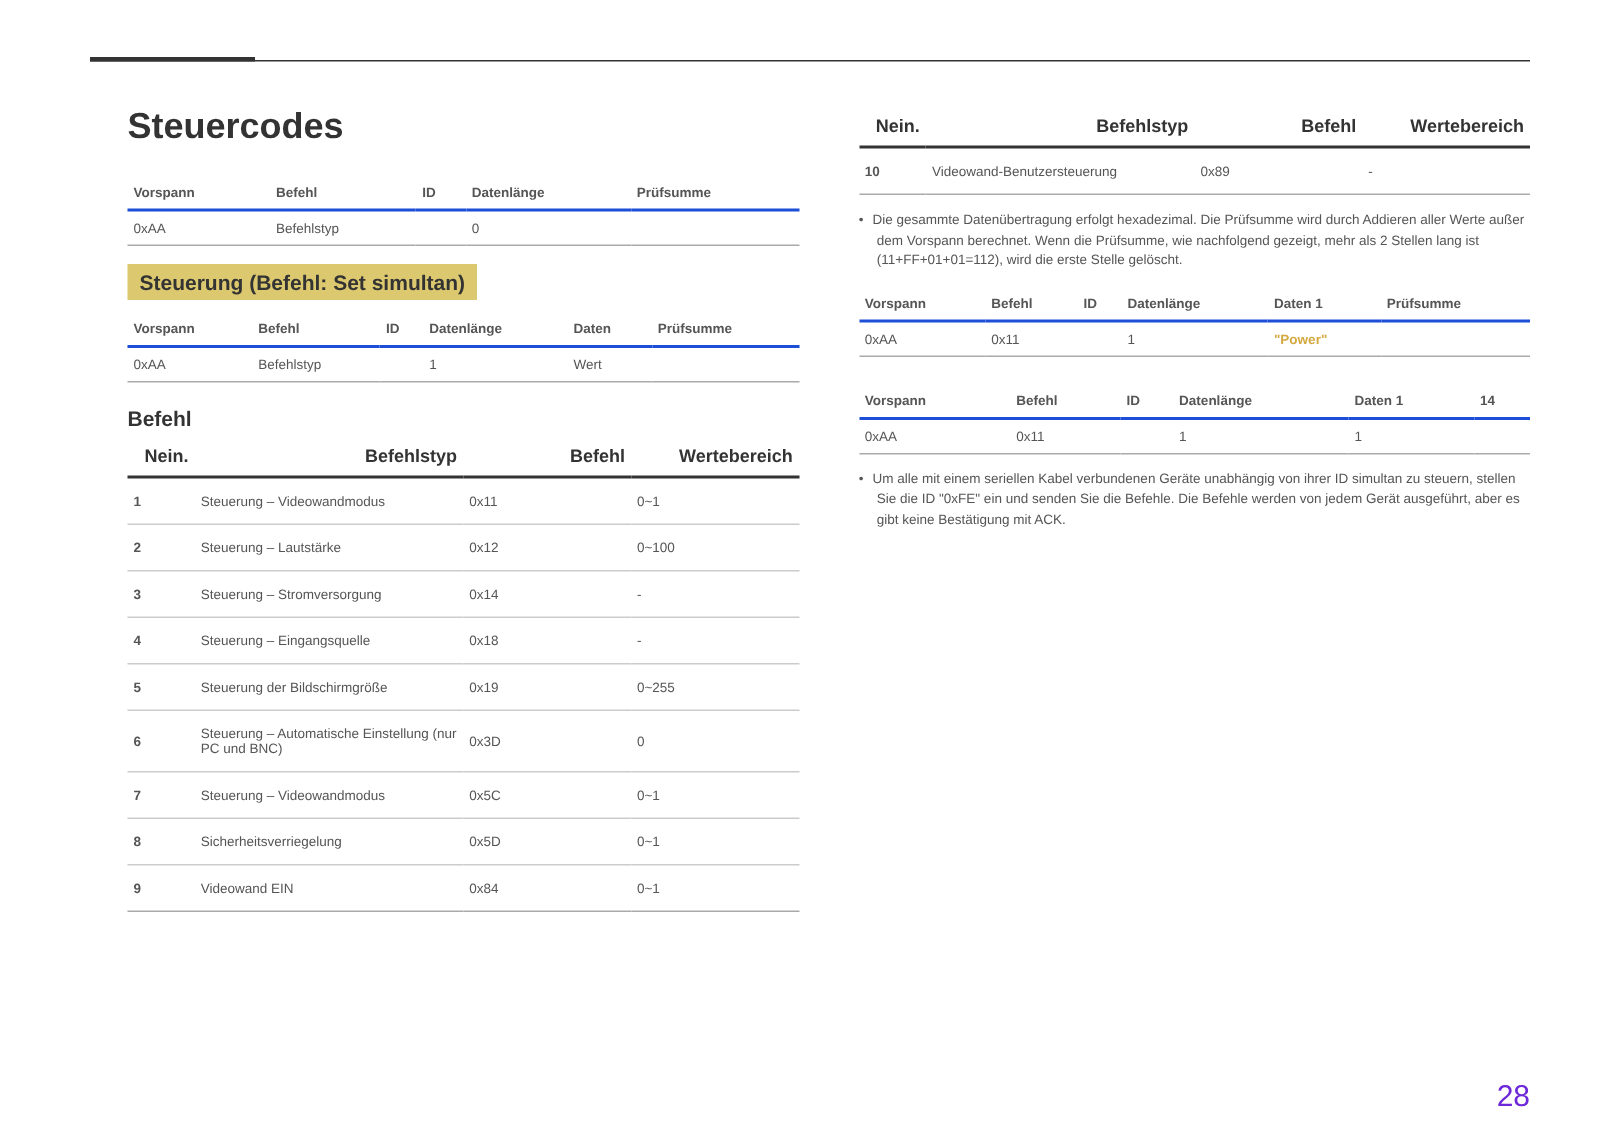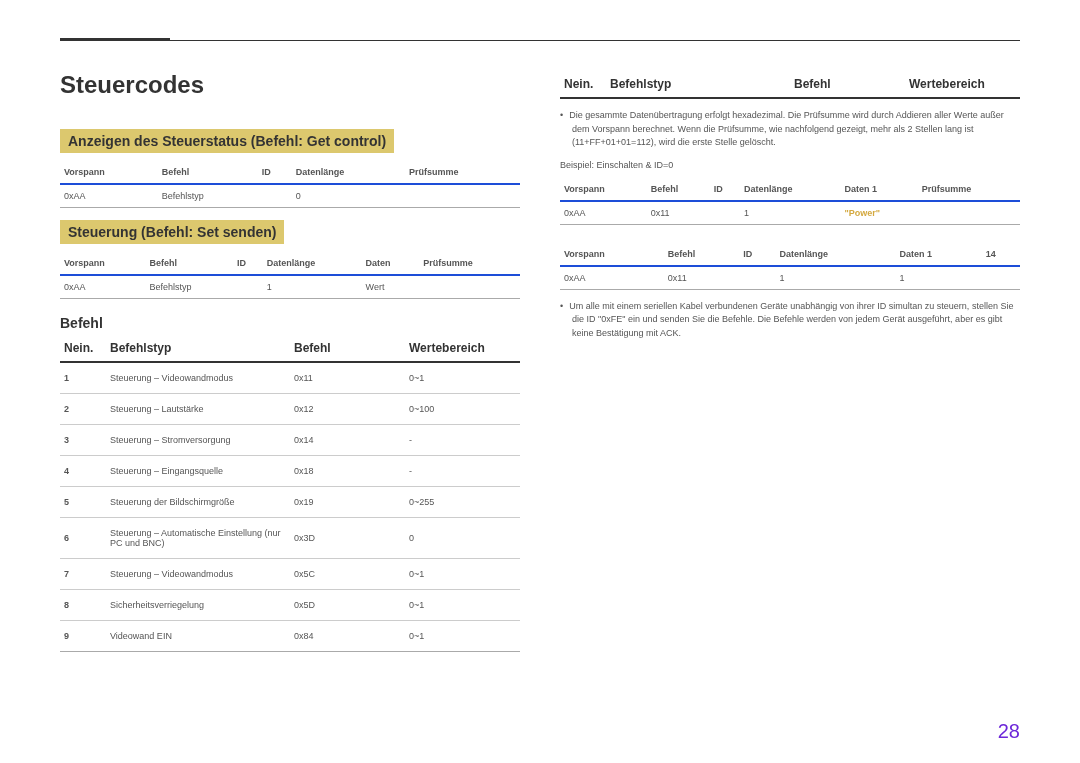--- a/index.html
+++ b/index.html
@@ -1,26 +1,26 @@
 <!DOCTYPE html>
 <html><head>
 <meta charset="utf-8">
 <style>
 * { margin: 0; padding: 0; box-sizing: border-box; }
 body { font-family: Arial, sans-serif; background: #fff; width: 1080px; height: 763px; position: relative; }
 .page { padding: 40px 60px 20px 60px; }
 .top-line { border-top: 1px solid #333; margin-bottom: 30px; position: relative; }
 .top-line::before { content: ''; position: absolute; left: 0; top: -3px; width: 110px; height: 3px; background: #333; }
-.content { display: flex; gap: 40px; }
+.content { display: flex; gap: 40px; margin-left: 25px; }
 .col { flex: 1; }
 h1 { font-size: 24px; font-weight: bold; color: #333; margin-bottom: 18px; }
 h2 { font-size: 14px; font-weight: bold; color: #333; background: #dcc86e; display: inline-block; padding: 4px 8px; margin-bottom: 8px; margin-top: 12px; }
 h3 { font-size: 14px; font-weight: bold; color: #333; margin-top: 16px; margin-bottom: 4px; }
 table { width: 100%; border-collapse: collapse; font-size: 9px; color: #555; }
-table.hdr th { font-size: 12px; font-weight: bold; color: #333; text-align: left; padding: 6px 4px; border-bottom: 2px solid #333; }
+table.hdr th { font-size: 12px; font-weight: bold; color: #333; text-align: right; padding: 6px 4px; border-bottom: 2px solid #333; }
 table th { font-size: 9px; font-weight: bold; color: #555; text-align: left; padding: 6px 4px; border-bottom: 2px solid #1d4ed8; }
 table td { padding: 6px 4px; border-bottom: 1px solid #ccc; }
 table tr:last-child td { border-bottom: 1px solid #aaa; }
 .cmd-table td { padding: 10px 4px; }
 .cmd-table td:first-child { font-weight: bold; }
 .note { font-size: 9px; color: #555; margin: 10px 0; line-height: 1.5; }
 .note ul { list-style: none; padding-left: 12px; }
 .note li::before { content: '•'; margin-left: -12px; margin-right: 6px; }
 .example { font-size: 9px; color: #555; margin: 8px 0; }
 .power { color: #d4a940; font-weight: bold; }
@@ -28,41 +28,40 @@
 </style>
 </head>
 <body>
 
 <div class="page">
   <div class="top-line"></div>
   <div class="content">
     <div class="col">
       <h1>Steuercodes</h1>
 
-      <h2>Anzeigen des Steuerstatus (Befehl: Get control)</h2>
       <table>
         <tbody>
             <tr>
           <th>Vorspann</th>
           <th>Befehl</th>
           <th>ID</th>
           <th>Datenlänge</th>
           <th>Prüfsumme</th>
         </tr>
         <tr>
           <td>0xAA</td>
           <td>Befehlstyp</td>
           <td></td>
           <td>0</td>
           <td></td>
         </tr>
       </tbody>
         </table>
 
-      <h2>Steuerung (Befehl: Set senden)</h2>
+      <h2>Steuerung (Befehl: Set simultan)</h2>
       <table>
         <tbody>
             <tr>
           <th>Vorspann</th>
           <th>Befehl</th>
           <th>ID</th>
           <th>Datenlänge</th>
           <th>Daten</th>
           <th>Prüfsumme</th>
         </tr>
@@ -147,30 +146,35 @@
     </div>
 
     <div class="col">
       <table class="hdr cmd-table">
         <tbody>
             <tr>
           <th style="width:10%">Nein.</th>
           <th style="width:40%">Befehlstyp</th>
           <th style="width:25%">Befehl</th>
           <th style="width:25%">Wertebereich</th>
+        </tr>
+        <tr>
+          <td>10</td>
+          <td>Videowand-Benutzersteuerung</td>
+          <td>0x89</td>
+          <td>-</td>
         </tr>
       </tbody>
         </table>
 
       <div class="note">
         <ul>
             <li>Die gesammte Datenübertragung erfolgt hexadezimal. Die Prüfsumme wird durch Addieren aller Werte außer dem Vorspann berechnet. Wenn die Prüfsumme, wie nachfolgend gezeigt, mehr als 2 Stellen lang ist (11+FF+01+01=112), wird die erste Stelle gelöscht.</li>
           </ul>
       </div>
-      <div class="example">Beispiel: Einschalten &amp; ID=0</div>
 
       <table>
         <tbody>
             <tr>
           <th>Vorspann</th>
           <th>Befehl</th>
           <th>ID</th>
           <th>Datenlänge</th>
           <th>Daten 1</th>
           <th>Prüfsumme</th>

